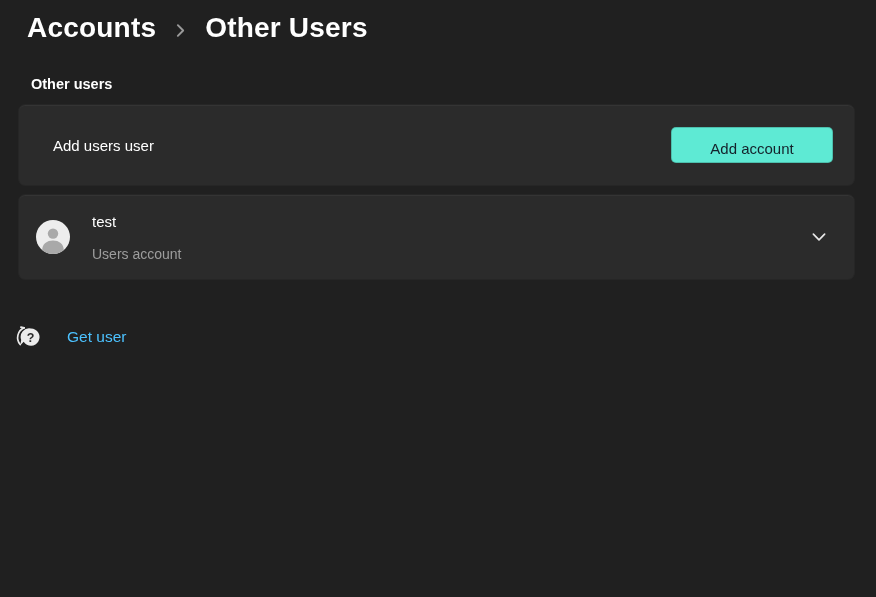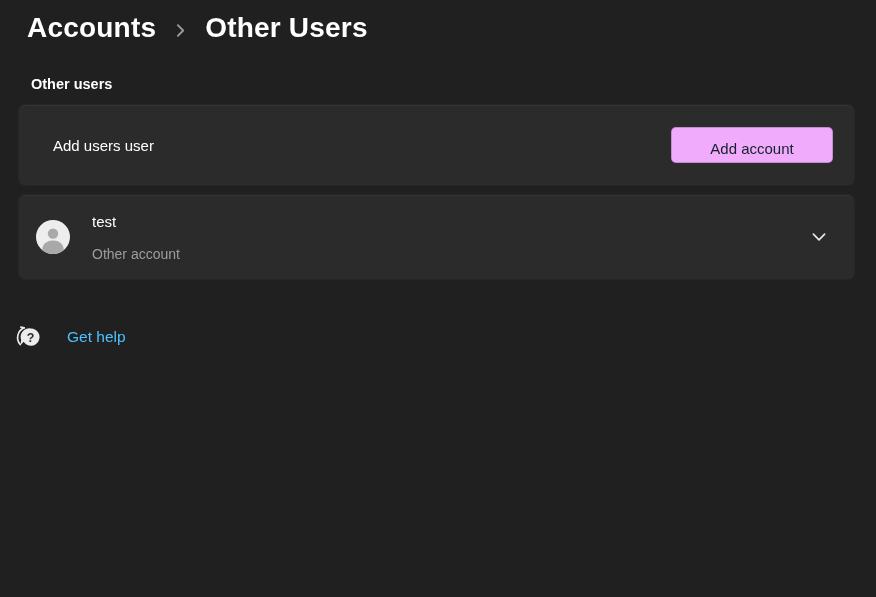--- a/index.html
+++ b/index.html
@@ -41,21 +41,21 @@
     display:flex; align-items:center;
   }
   .card-add {
     margin-top:12px; height:82px;
     padding:0 21px 0 34px;
   }
   .card-add-label { font-size:15px; color:#ffffff; }
   .spacer { flex:1; }
   .accent-btn {
     min-width:162px; height:36px;
-    background:#f0abfc;
+    background:#5eead4;
     color:#14222b;
     border:1px solid rgba(0,0,0,0.18);
     border-radius:5px;
     font-family:"Liberation Sans", sans-serif;
     font-size:15px;
     cursor:pointer;
     padding:12px 24px;
   }
   .card-user {
     margin-top:8px; height:86px;
@@ -118,35 +118,35 @@
         </defs>
       <circle cx="17" cy="17" r="17" fill="#ededed"></circle>
       <g clip-path="url(#avclip)" fill="#a9a9a9">
         <circle cx="17" cy="13.6" r="5.2"></circle>
         <path d="M6.2 30.5 c0-6.6 4.9-9.9 10.8-9.9 s10.8 3.3 10.8 9.9 v5 h-21.6 z"></path>
       </g>
     </svg>
   </span>
   <span class="user-text">
     <span class="user-name">test</span>
-    <span class="user-type">Other account</span>
+    <span class="user-type">Users account</span>
   </span>
   <span class="spacer"></span>
   <span class="chevron-btn">
     <svg width="18" height="18" viewBox="0 0 16 16">
       <path d="M3 5.5 L8 10.5 L13 5.5" fill="none" stroke="#e8e8e8" stroke-width="1.5" stroke-linecap="round" stroke-linejoin="round"></path>
     </svg>
   </span>
 </section>
 
 <div class="get-help">
   <span class="help-icon">
     <svg viewBox="0 0 30 30" width="30" height="30">
 
       <path d="M7.2 22.5 A 10.6 10.6 0 0 1 11.2 5.8" fill="none" stroke="#e8e8e8" stroke-width="1.7" stroke-linecap="round"></path>
       <path d="M11.2 5.8 L7.9 5.2" fill="none" stroke="#e8e8e8" stroke-width="1.7" stroke-linecap="round"></path>
 
       <path d="M18 6.5 a 8.6 8.6 0 1 1 -7.3 13.2 l -3.4 3.6 l 0.9 -5.4 a 8.6 8.6 0 0 1 9.8 -11.4 z" fill="#ececec"></path>
       <text x="17.6" y="19.5" text-anchor="middle" font-family="Liberation Sans, sans-serif" font-size="12.5" font-weight="bold" fill="#2b2b2b">?</text>
     </svg>
   </span>
-  <a class="get-help-label" href="#">Get help</a>
+  <a class="get-help-label" href="#">Get user</a>
 </div>
 
 </body></html>

